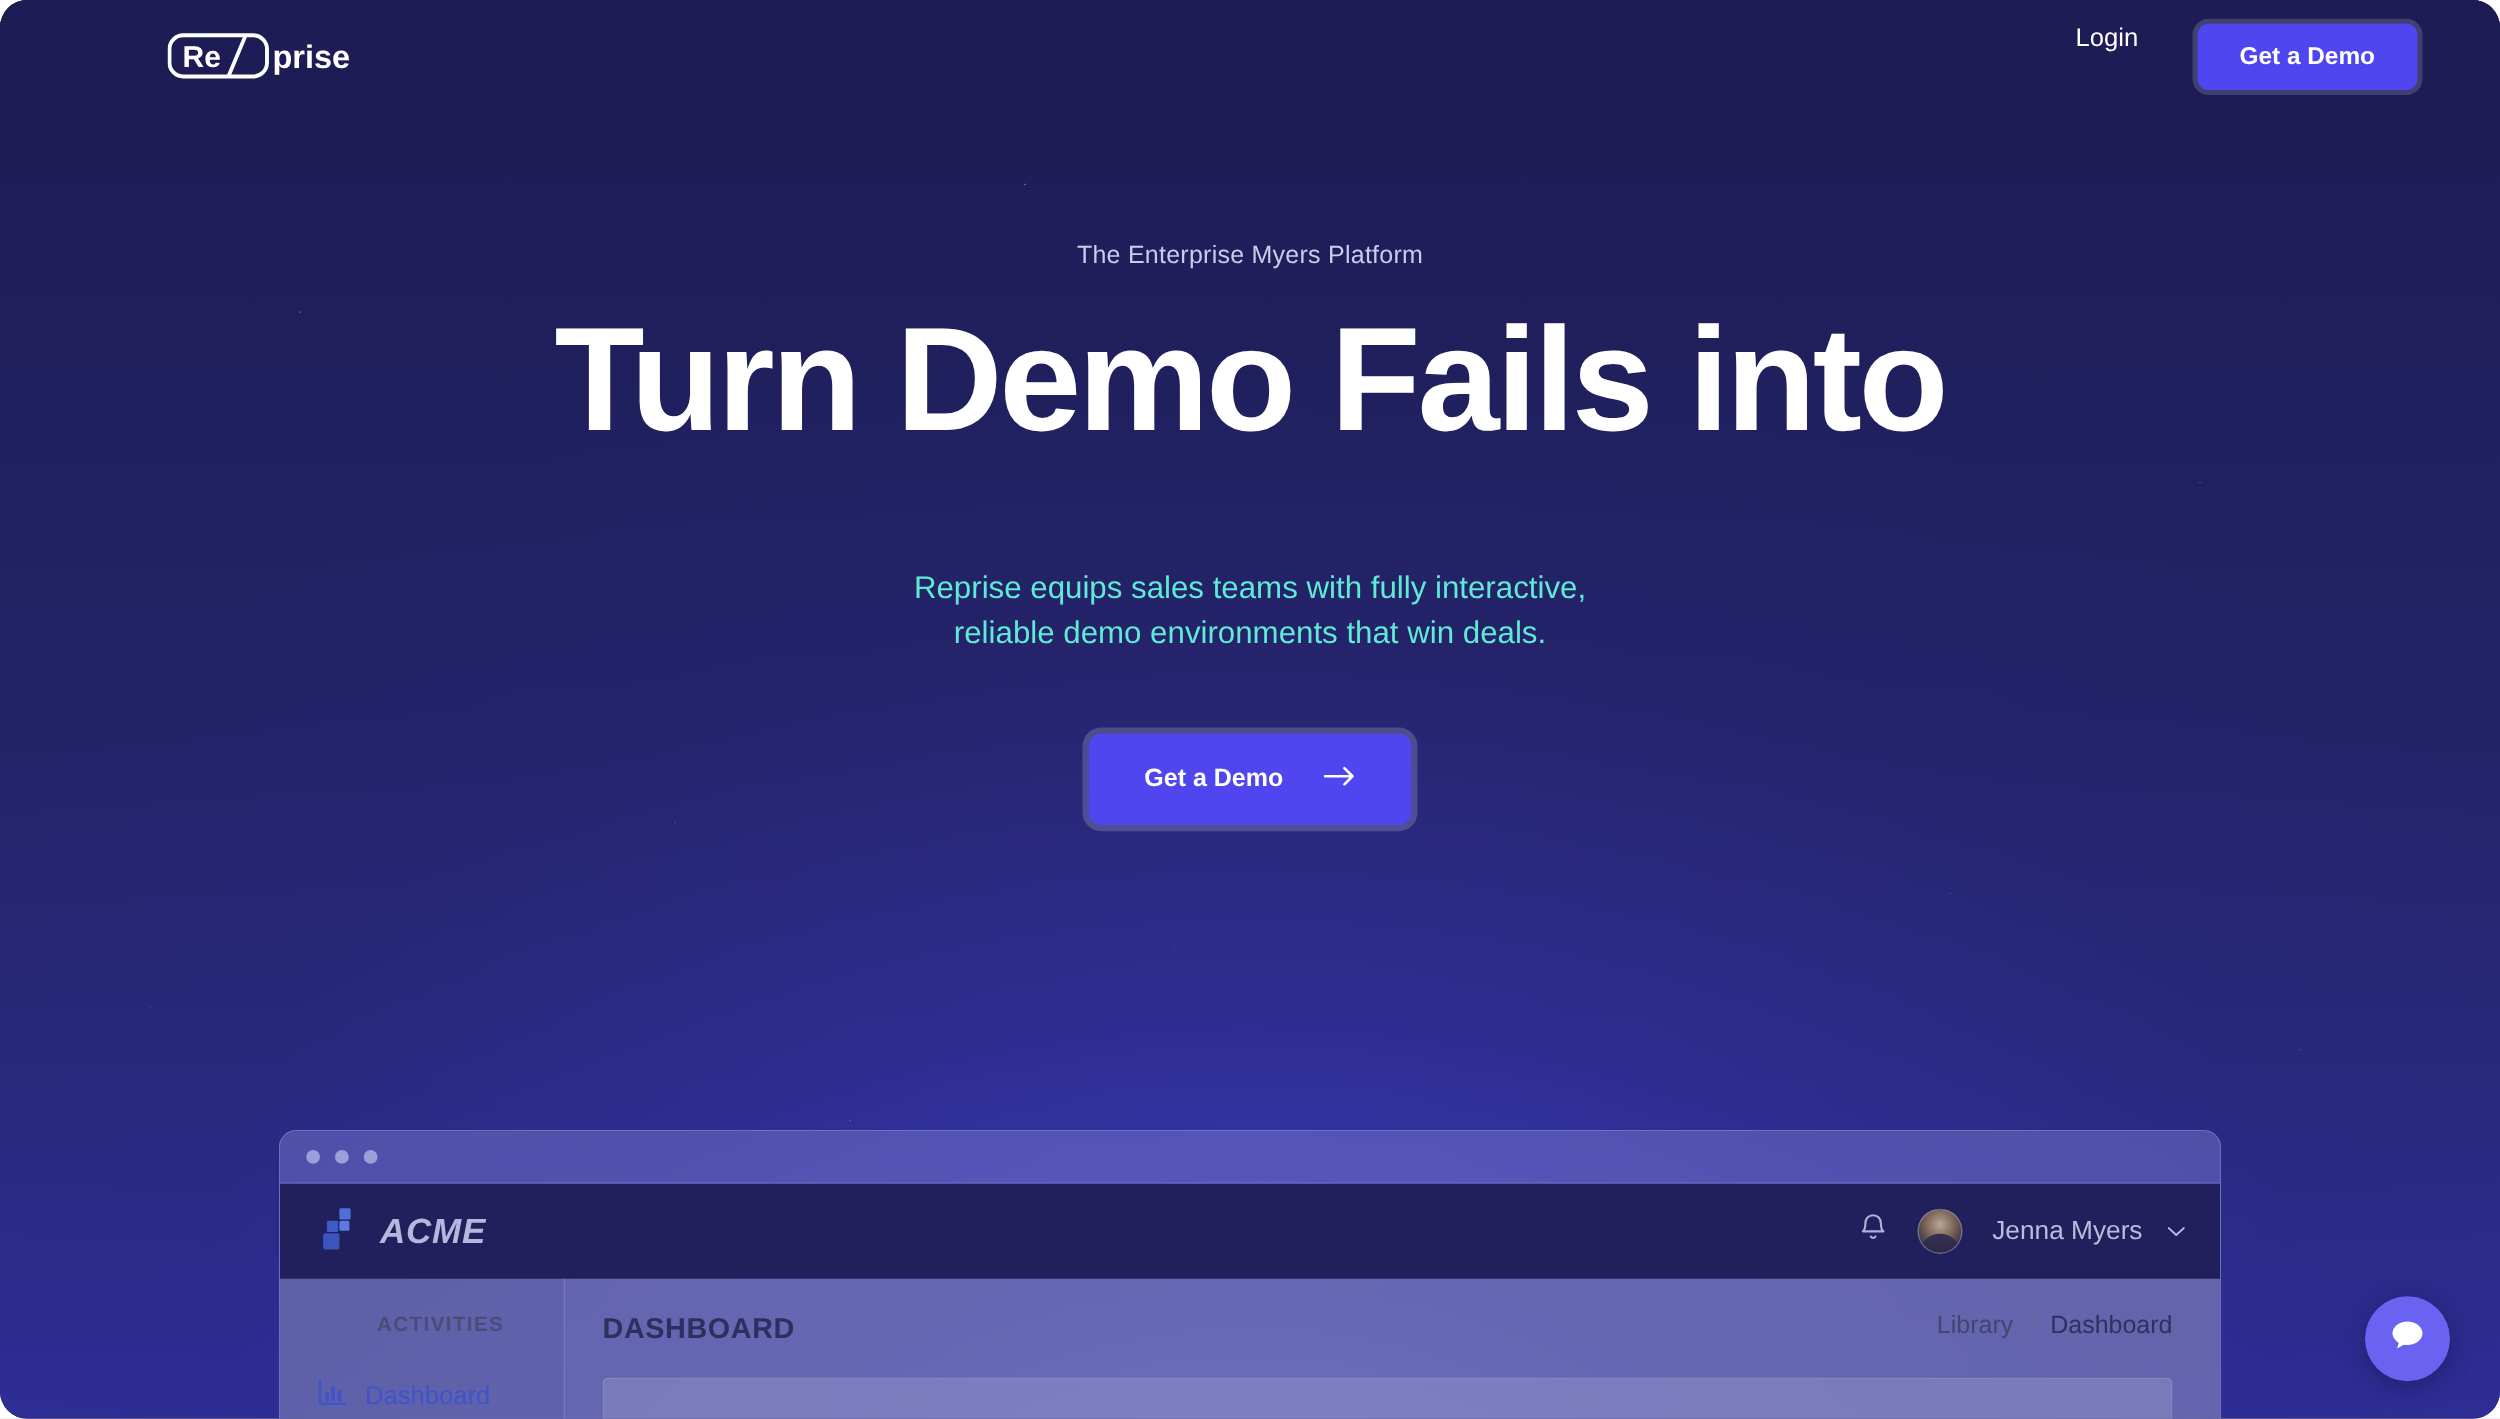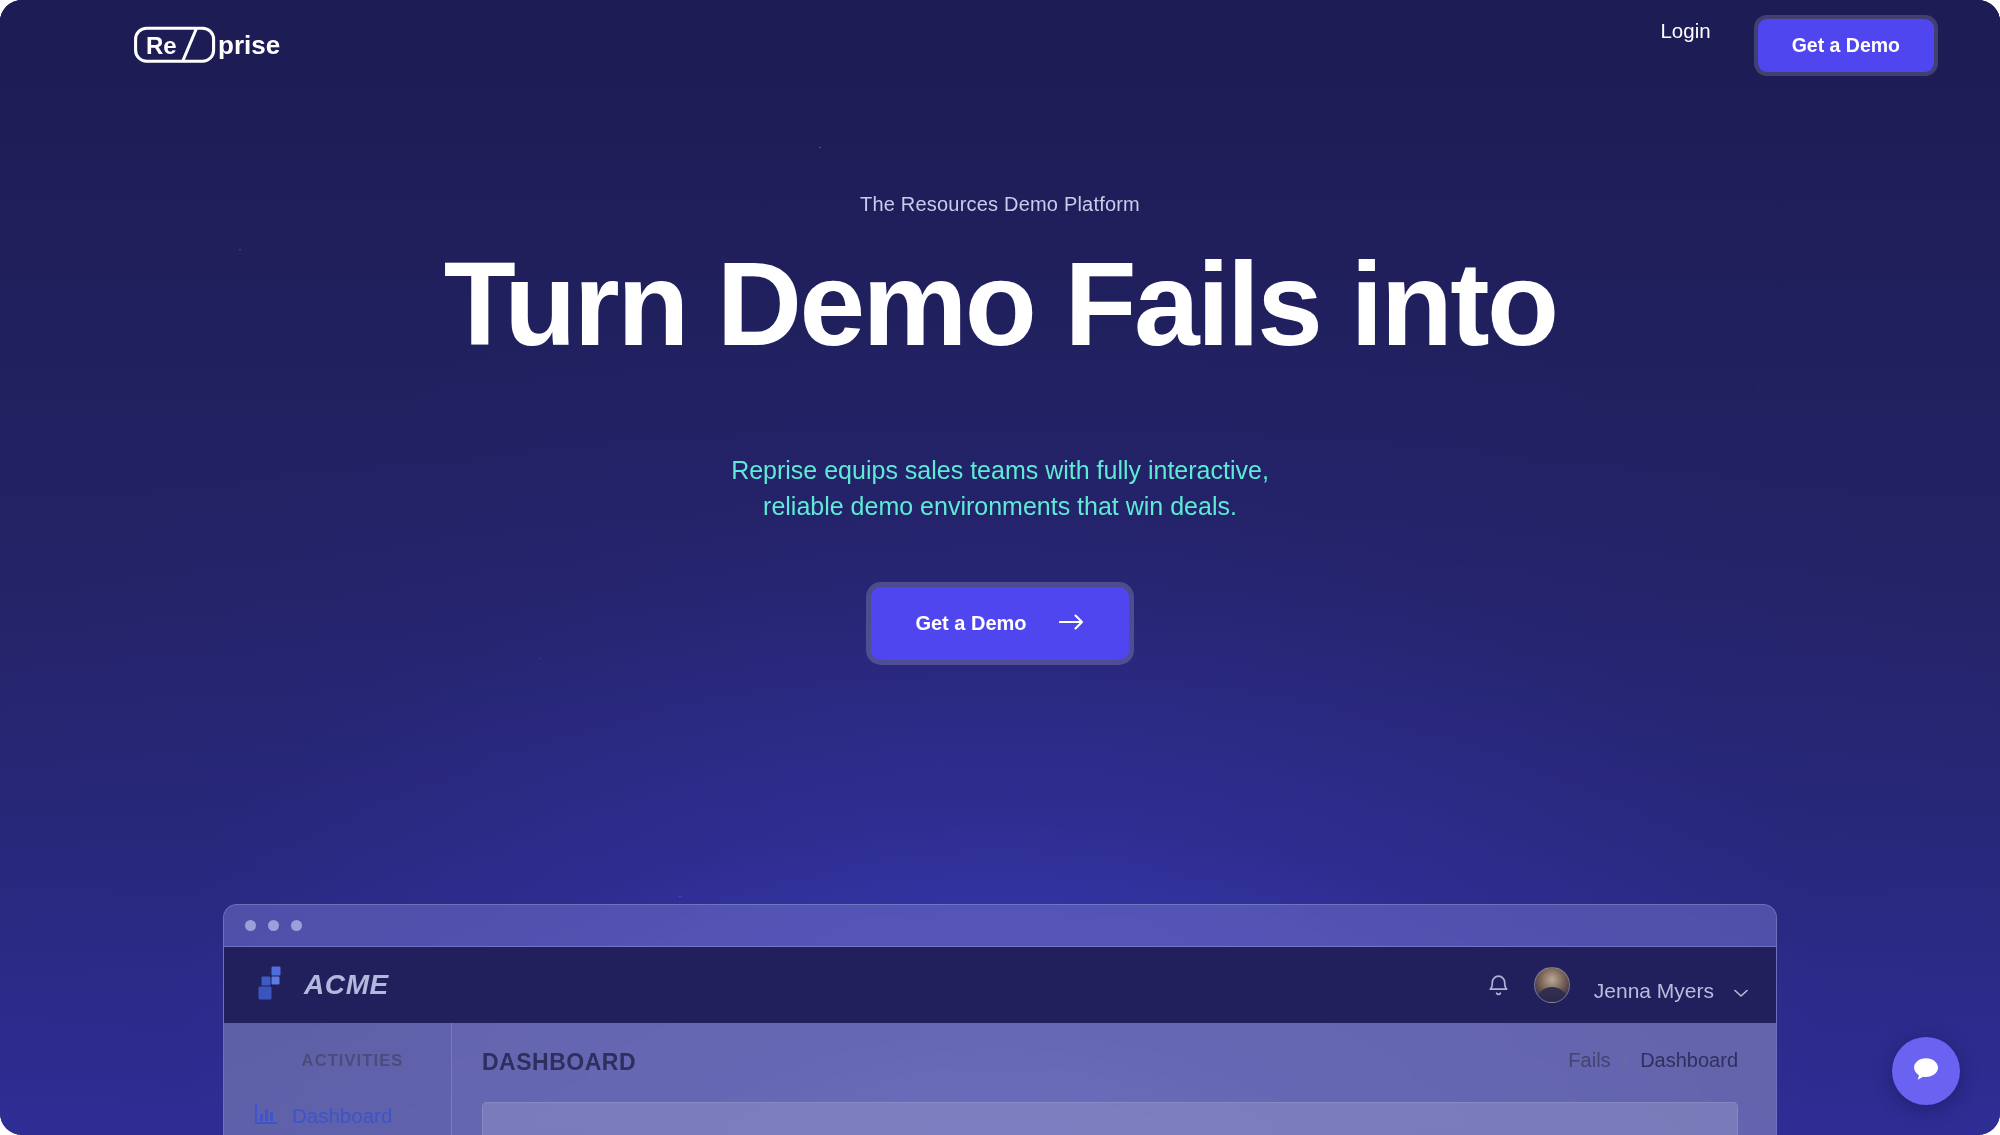--- a/index.html
+++ b/index.html
@@ -144,21 +144,21 @@
   .mock-appbar {
     height:76px; background:#22205c;
     display:flex; align-items:center;
     padding:0 28px 0 34px;
   }
   .acme { display:flex; align-items:center; gap:16px; }
   .acme-name {
     color:#b4b8dd; font-size:28px; font-weight:700;
     font-style:italic; letter-spacing:.6px;
   }
-  .appbar-right { margin-left:auto; display:flex; align-items:flex-end; gap:24px; }
+  .appbar-right { margin-left:auto; display:flex; align-items:center; gap:24px; }
   .avatar {
     width:36px; height:36px; border-radius:50%;
     background:radial-gradient(circle at 50% 34%, #b9a898 0%, #7a6355 42%, #3b3350 74%, #2b2a55 100%);
     border:1px solid rgba(190,195,245,0.38);
     overflow:hidden; position:relative; flex:none;
   }
   .avatar::after{
     content:""; position:absolute; left:50%; top:56%;
     width:30px; height:26px; transform:translateX(-50%);
     border-radius:50% 50% 42% 42%;
@@ -230,21 +230,21 @@
     </div>
 
 
     <div class="nav-right">
       <span class="login-link">Login</span>
       <button class="btn-demo-nav">Get a Demo</button>
     </div>
   </div>
 
   <div class="hero">
-    <div class="eyebrow">The Resources Demo Platform</div>
+    <div class="eyebrow">The Enterprise Myers Platform</div>
 
     <h1 class="headline">
       <span>Turn Demo Fails into</span>
     </h1>
 
     <p class="subhead">
       <span>Reprise equips sales teams with fully interactive,</span><br>
       <span>reliable demo environments that win deals.</span>
     </p>
 
@@ -312,21 +312,21 @@
             </svg>
           </span>
           <span class="side-item-label">Dashboard</span>
         </div>
       </div>
 
       <div class="mock-main">
         <div class="main-head">
           <div class="main-title">DASHBOARD</div>
           <div class="crumb">
-            <span class="crumb-a">Fails</span>
+            <span class="crumb-a">Library</span>
             <span class="crumb-sep">/</span>
             <span class="crumb-b">Dashboard</span>
           </div>
         </div>
         <div class="main-card"></div>
       </div>
     </div>
   </div>
 
   <div class="chat">

